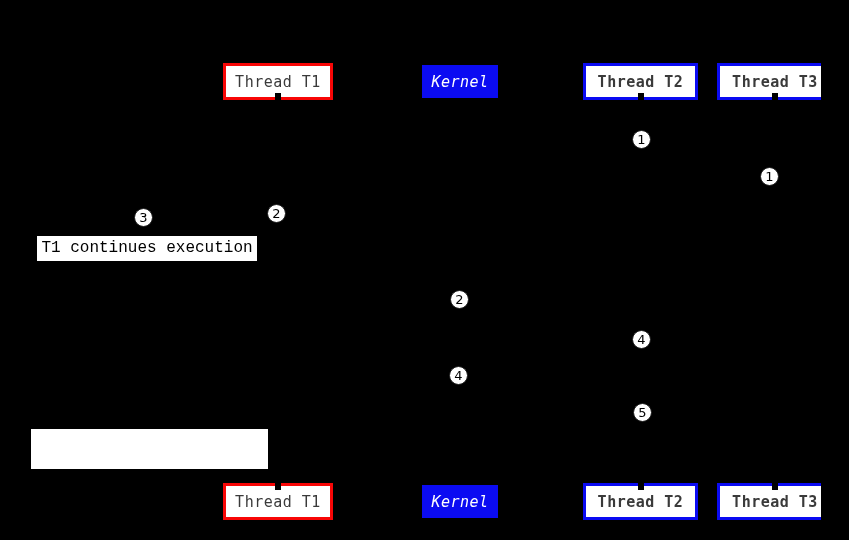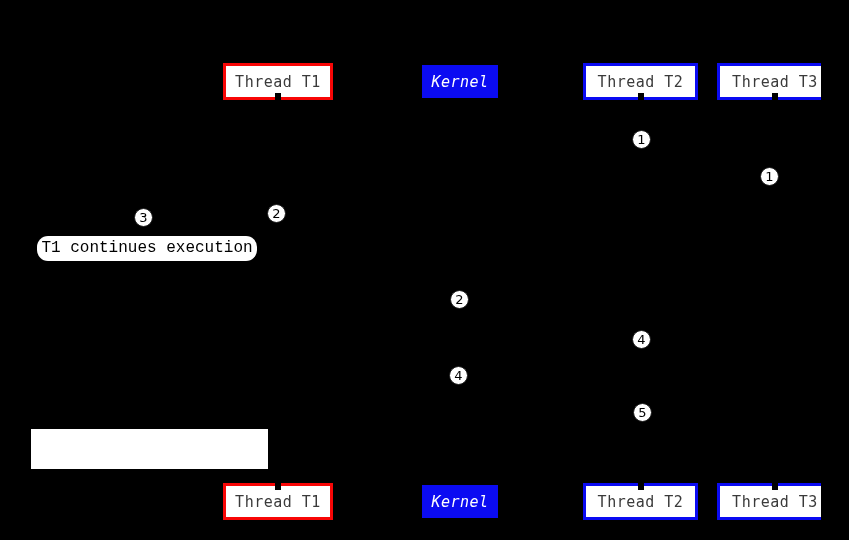--- a/index.html
+++ b/index.html
@@ -18,21 +18,21 @@
     background: var(--box-fill, #fff);
     display: flex;
     align-items: center;
     justify-content: center;
     font-family: "DejaVu Sans Mono", monospace;
     font-size: 15px;
     letter-spacing: 0.5px;
     color: var(--box-text, #3a3a3a);
   }
   .red    { border: 3px solid var(--accent-red, #f80606); }
-  .blue   { border: 3px solid var(--accent-blue, #0b0bf2); }
+  .blue   { border: 3px solid var(--accent-blue, #0b0bf2); font-weight: bold; }
   .kernel { background: var(--accent-blue, #0b0bf2); color: var(--kernel-text, #fff); border: none; font-style: italic; }
 
   .t1-top     { left: 223px; top: 63px;  width: 110px; height: 37px; }
   .kernel-top { left: 422px; top: 65px;  width: 76px;  height: 33px; }
   .t2-top     { left: 583px; top: 63px;  width: 115px; height: 37px; }
   .t3-top     { left: 717px; top: 63px;  width: 116px; height: 37px; }
   .t1-bot     { left: 223px; top: 483px; width: 110px; height: 37px; }
   .kernel-bot { left: 422px; top: 485px; width: 76px;  height: 33px; }
   .t2-bot     { left: 583px; top: 483px; width: 115px; height: 37px; }
   .t3-bot     { left: 717px; top: 483px; width: 116px; height: 37px; }
@@ -78,21 +78,20 @@
     background: var(--box-fill, #fff);
     color: var(--note-text, #000);
   }
   .note-continues {
     left: 37px; top: 236px; width: 220px; height: 25px;
     font-family: "Liberation Mono", monospace;
     font-size: 16px;
     line-height: 25px;
     text-align: center;
     white-space: nowrap;
-    border-radius: 11px;
   }
   .note-empty {
     left: 31px; top: 429px; width: 237px; height: 40px;
   }
 </style>
 </head>
 <body>
 
 <div class="stage">
 

